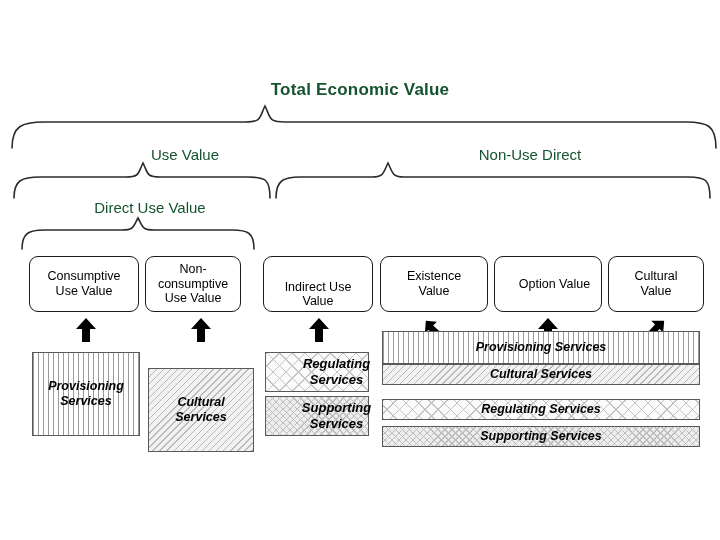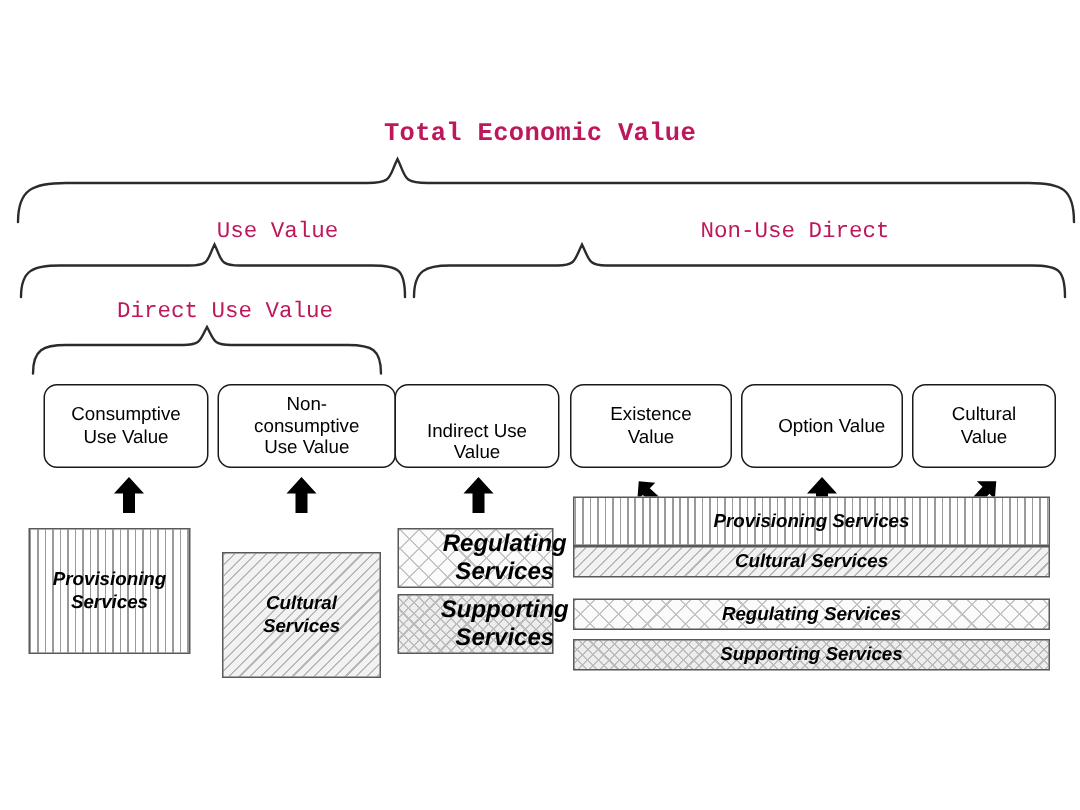--- a/index.html
+++ b/index.html
@@ -5,21 +5,21 @@
   html,body{margin:0;padding:0;}
   body{
     width:720px;height:540px;
     background:#ffffff;
     font-family:"Liberation Sans", sans-serif;
     overflow:hidden;
   }
   #canvas{position:relative;width:720px;height:540px;}
 
   
-  .lbl{position:absolute;text-align:center;color:#be185d;white-space:nowrap;font-family:Liberation Mono, monospace;}
+  .lbl{position:absolute;text-align:center;color:#14532d;white-space:nowrap;}
   #title{
     font-size:17px;font-weight:bold;letter-spacing:.2px;
     left:0;width:720px;top:80px;
   }
   .tier-lbl{font-size:15px;}
 
   
   #braces{position:absolute;left:0;top:0;width:720px;height:540px;}
 
   
@@ -47,21 +47,21 @@
     box-sizing:border-box;
     display:flex;align-items:center;justify-content:center;
     text-align:center;
     font-size:12.5px;
     font-style:italic;
     font-weight:bold;
     line-height:1.2;
     color:#000;
   }
   .svc span{position:relative;z-index:2;}
-  .svc.small{font-size:16px;padding-left:39px;}
+  .svc.small{font-size:13px;padding-left:39px;}
 
   
   .pat-prov{
     background-color:#ffffff;
     background-image:repeating-linear-gradient(90deg,
         #9a9a9a 0px,#9a9a9a 1px,#ffffff 1px,#ffffff 5px);
   }
   
   .pat-cult{
     background-color:#f2f2f2;
@@ -107,21 +107,21 @@
   <div class="lbl tier-lbl" style="left:455px;top:146px;width:150px;">Non-Use Direct</div>
   <div class="lbl tier-lbl" style="left:70px;top:199px;width:160px;">Direct Use Value</div>
 
   <div class="vbox" style="left:29px;top:256px;width:110px;height:56px;">
     <div>
       <span>Consumptive</span><br>
       <span>Use Value</span>
     </div>
   </div>
 
-  <div class="vbox" style="left:145px;top:256px;width:119px;height:56px;">
+  <div class="vbox" style="left:145px;top:256px;width:96px;height:56px;">
     <div>
       <span>Non-</span><br>
       <span>consumptive</span><br>
       <span>Use Value</span>
     </div>
   </div>
 
   <div class="vbox" style="left:263px;top:256px;width:110px;height:56px;align-items:flex-end;">
     <div>
       <span>Indirect Use</span><br>
@@ -161,21 +161,21 @@
   <svg class="arrow" style="left:424px;top:318px;" viewBox="0 0 24 24">
     <path d="M2 2 L14 3 L10 7 L22 18 L17 23 L5 12 L1 15 Z" fill="#000"></path>
   </svg>
   <svg class="arrow" style="left:537px;top:318px;" viewBox="0 0 22 24">
     <path d="M11 0 L21 11 L15 11 L15 24 L7 24 L7 11 L1 11 Z" fill="#000"></path>
   </svg>
   <svg class="arrow" style="left:644px;top:318px;" viewBox="0 0 24 24">
     <path d="M22 2 L21 15 L17 11 L6 23 L1 18 L12 6 L8 2 Z" fill="#000"></path>
   </svg>
 
-  <div class="svc pat-prov" style="left:19px;top:352px;width:108px;height:84px;">
+  <div class="svc pat-prov" style="left:32px;top:352px;width:108px;height:84px;">
     <span>
       <span>Provisioning</span><br>
       <span>Services</span>
     </span>
   </div>
 
   <div class="svc pat-cult" style="left:148px;top:368px;width:106px;height:84px;">
     <span>
       <span>Cultural</span><br>
       <span>Services</span>

